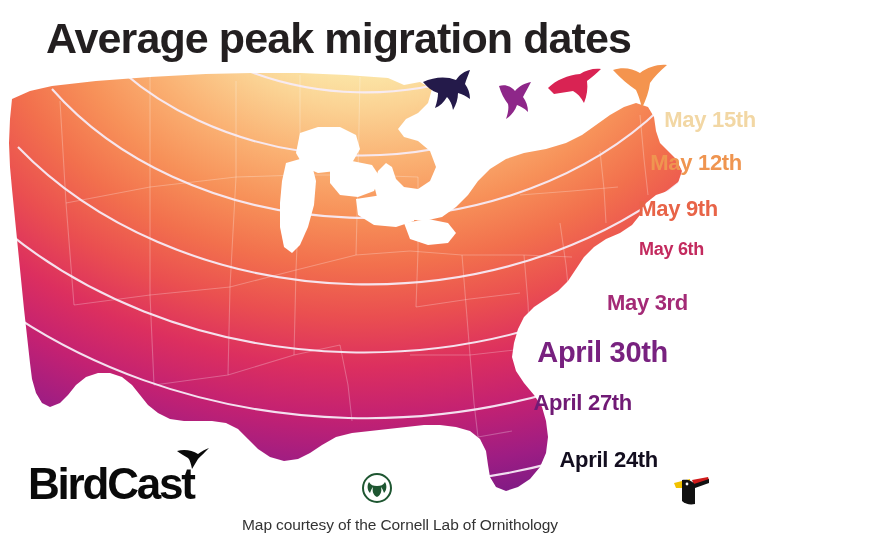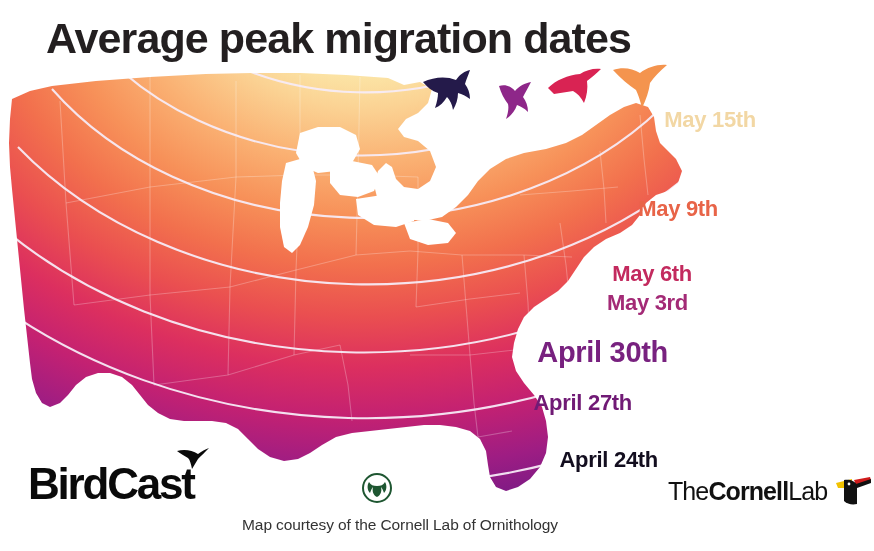--- a/index.html
+++ b/index.html
@@ -203,24 +203,25 @@
       C42 20 41 28 38 35 C35 29 31 25 27 23 C21 24 14 25 8 26 C6 24 4 22 2 20 Z"></path>
   </svg>
 
   <svg class="bird" style="left:612px;top:63px;width:56px;height:48px" viewBox="0 0 56 48">
     <path fill="#f4944e" d="M1 7 C10 4 20 5 28 10 C36 4 46 1 55 2 C48 8 42 14 38 20
       C37 28 34 37 30 45 C28 37 26 31 24 27 C17 22 8 15 1 7 Z"></path>
   </svg>
 
   <div class="date-label" style="right:44px;top:107px;font-size:22px;color:#f2d7a4;">May 15th</div>
 
+  <div class="date-label" style="right:58px;top:150px;font-size:22px;color:#ef9550;">May 12th</div>
 
   <div class="date-label" style="right:82px;top:196px;font-size:22px;color:#e86448;">May 9th</div>
 
-  <div class="date-label" style="right:108px;top:239px;font-size:22px;color:#c32a5e;margin-top:22px;">May 6th</div>
+  <div class="date-label" style="right:96px;top:239px;font-size:18px;color:#c32a5e;">May 6th</div>
 
   <div class="date-label" style="right:112px;top:290px;font-size:22px;color:#a32a76;">May 3rd</div>
 
   <div class="date-label" style="right:132px;top:336px;font-size:29px;color:#78217f;">April 30th</div>
 
   <div class="date-label" style="right:168px;top:390px;font-size:22px;color:#701a75;">April 27th</div>
 
   <div class="date-label" style="right:142px;top:447px;font-size:22px;color:#130e1f;">April 24th</div>
 
   <div class="birdcast-logo">
@@ -235,21 +236,20 @@
     <svg width="30" height="30" viewBox="0 0 30 30">
       <circle cx="15" cy="15" r="14" fill="#ffffff" stroke="#1e5631" stroke-width="2"></circle>
       <path fill="#1e5631" d="M7 9 C5 12 5 17 8 20 C9 17 10 15 11 14 C10 18 11 22 15 24
         C19 22 20 18 19 14 C20 15 21 17 22 20 C25 17 25 12 23 9
         C21 12 19 13 15 13 C11 13 9 12 7 9 Z M12 16 a1.4 1.4 0 1 0 0.1 0
         M18 16 a1.4 1.4 0 1 0 0.1 0"></path>
     </svg>
   </div>
 
   <div class="cornell-logo">
-    <span class="cornell-text"><span class="thin">The</span><b>Cornell</b><span class="thin">Lab</span></span>
     <svg width="42" height="34" viewBox="0 0 42 34">
       <path fill="#f2c200" d="M6 9 L22 5 L22 14 L8 14 Z"></path>
       <path fill="#d01b1b" d="M24 6 L40 3 L41 6 L26 11 Z"></path>
       <path fill="#111111" d="M14 6 C20 5 25 7 27 11 L27 30 C22 31 17 30 14 27 Z"></path>
       <path fill="#111111" d="M26 10 L41 5 L41 9 L27 14 Z"></path>
       <circle cx="19" cy="10" r="1.4" fill="#ffffff"></circle>
     </svg>
   </div>
 
   <div class="caption">Map courtesy of the Cornell Lab of Ornithology</div>

